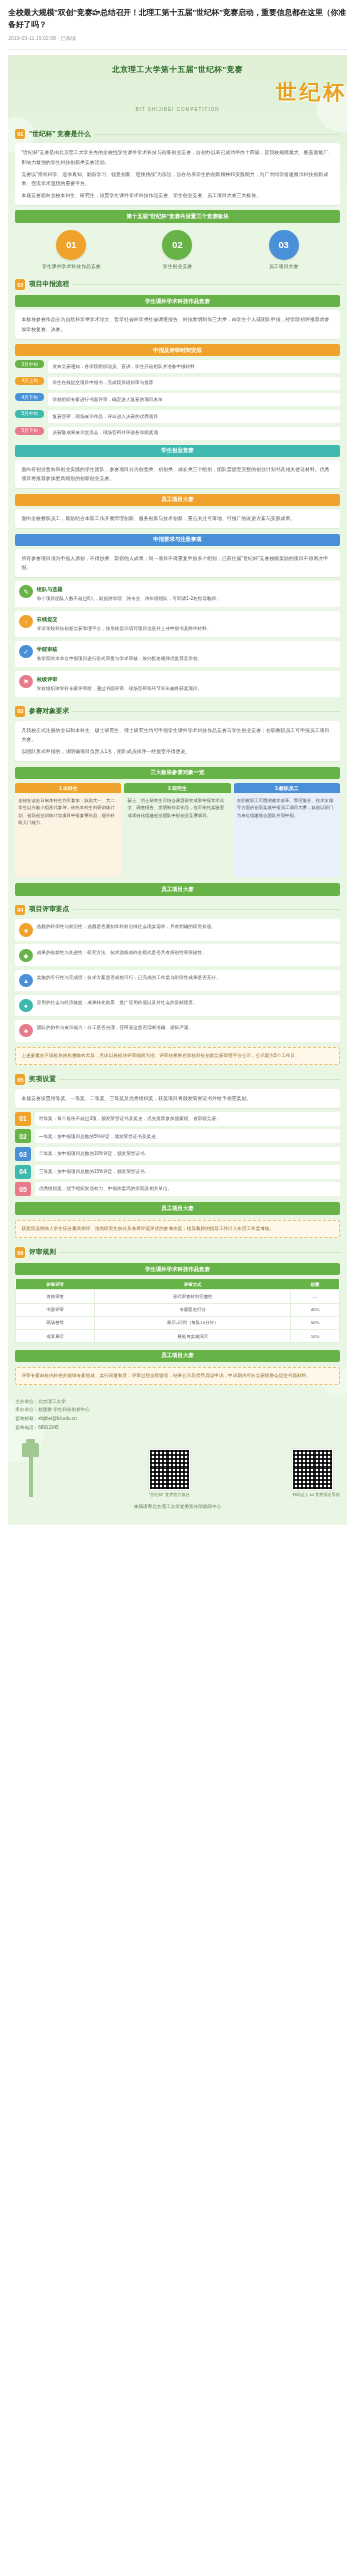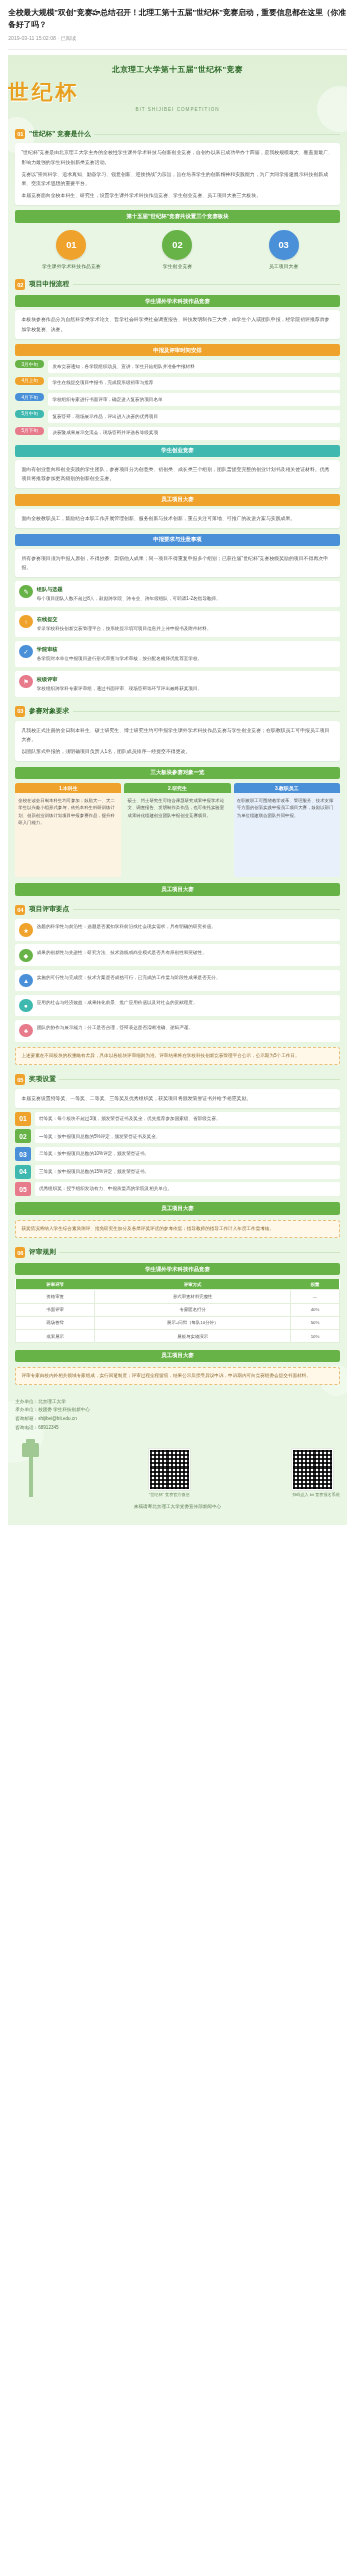--- a/index.html
+++ b/index.html
@@ -20,21 +20,21 @@
   .b1{width:36px;height:36px;left:-9.3px;top:62px;}
   .b2{width:20.6px;height:20.6px;left:20.6px;top:108px;background:rgba(255,255,255,.35);}
   .b3{width:46px;height:46px;right:-15.5px;top:31px;}
   .b4{width:17.5px;height:17.5px;right:31px;top:93px;background:rgba(255,255,255,.3);}
   .b5{width:62px;height:62px;left:-26px;bottom:62px;background:rgba(255,255,255,.3);}
   .b6{width:31px;height:31px;right:-5.2px;bottom:129px;background:rgba(255,255,255,.3);}
 
   .info-inner{position:relative;z-index:2;}
 
   .main-title{text-align:center;font-size:7.7px;color:#2f6b2a;font-weight:700;padding:10.3px 0 2.1px;letter-spacing:0.5px;}
-  .brand{text-align:left;font-size:20.6px;color:#e8a020;font-weight:700;letter-spacing:3.1px;
+  .brand{text-align:right;font-size:20.6px;color:#e8a020;font-weight:700;letter-spacing:3.1px;
     text-shadow:0.5px 1px 0 #fff;padding:1px 0 1px;}
   .brand-sub{text-align:center;font-size:4.6px;color:#79a06f;padding-bottom:7.2px;letter-spacing:1px;}
 
   
   .sec{margin:9.3px 7.2px 0 7.2px;}
   .sec-head{display:flex;align-items:center;gap:3.6px;margin-bottom:4.1px;}
   .sec-num{width:10.3px;height:10.3px;border-radius:2.1px;background:#f0a32c;color:#fff;font-size:5.7px;
     display:flex;align-items:center;justify-content:center;font-weight:700;}
   .sec-title{font-size:6.7px;color:#2f6b2a;font-weight:700;}
   .sec-bar{flex:1;height:1px;background:#cfe6c4;}

